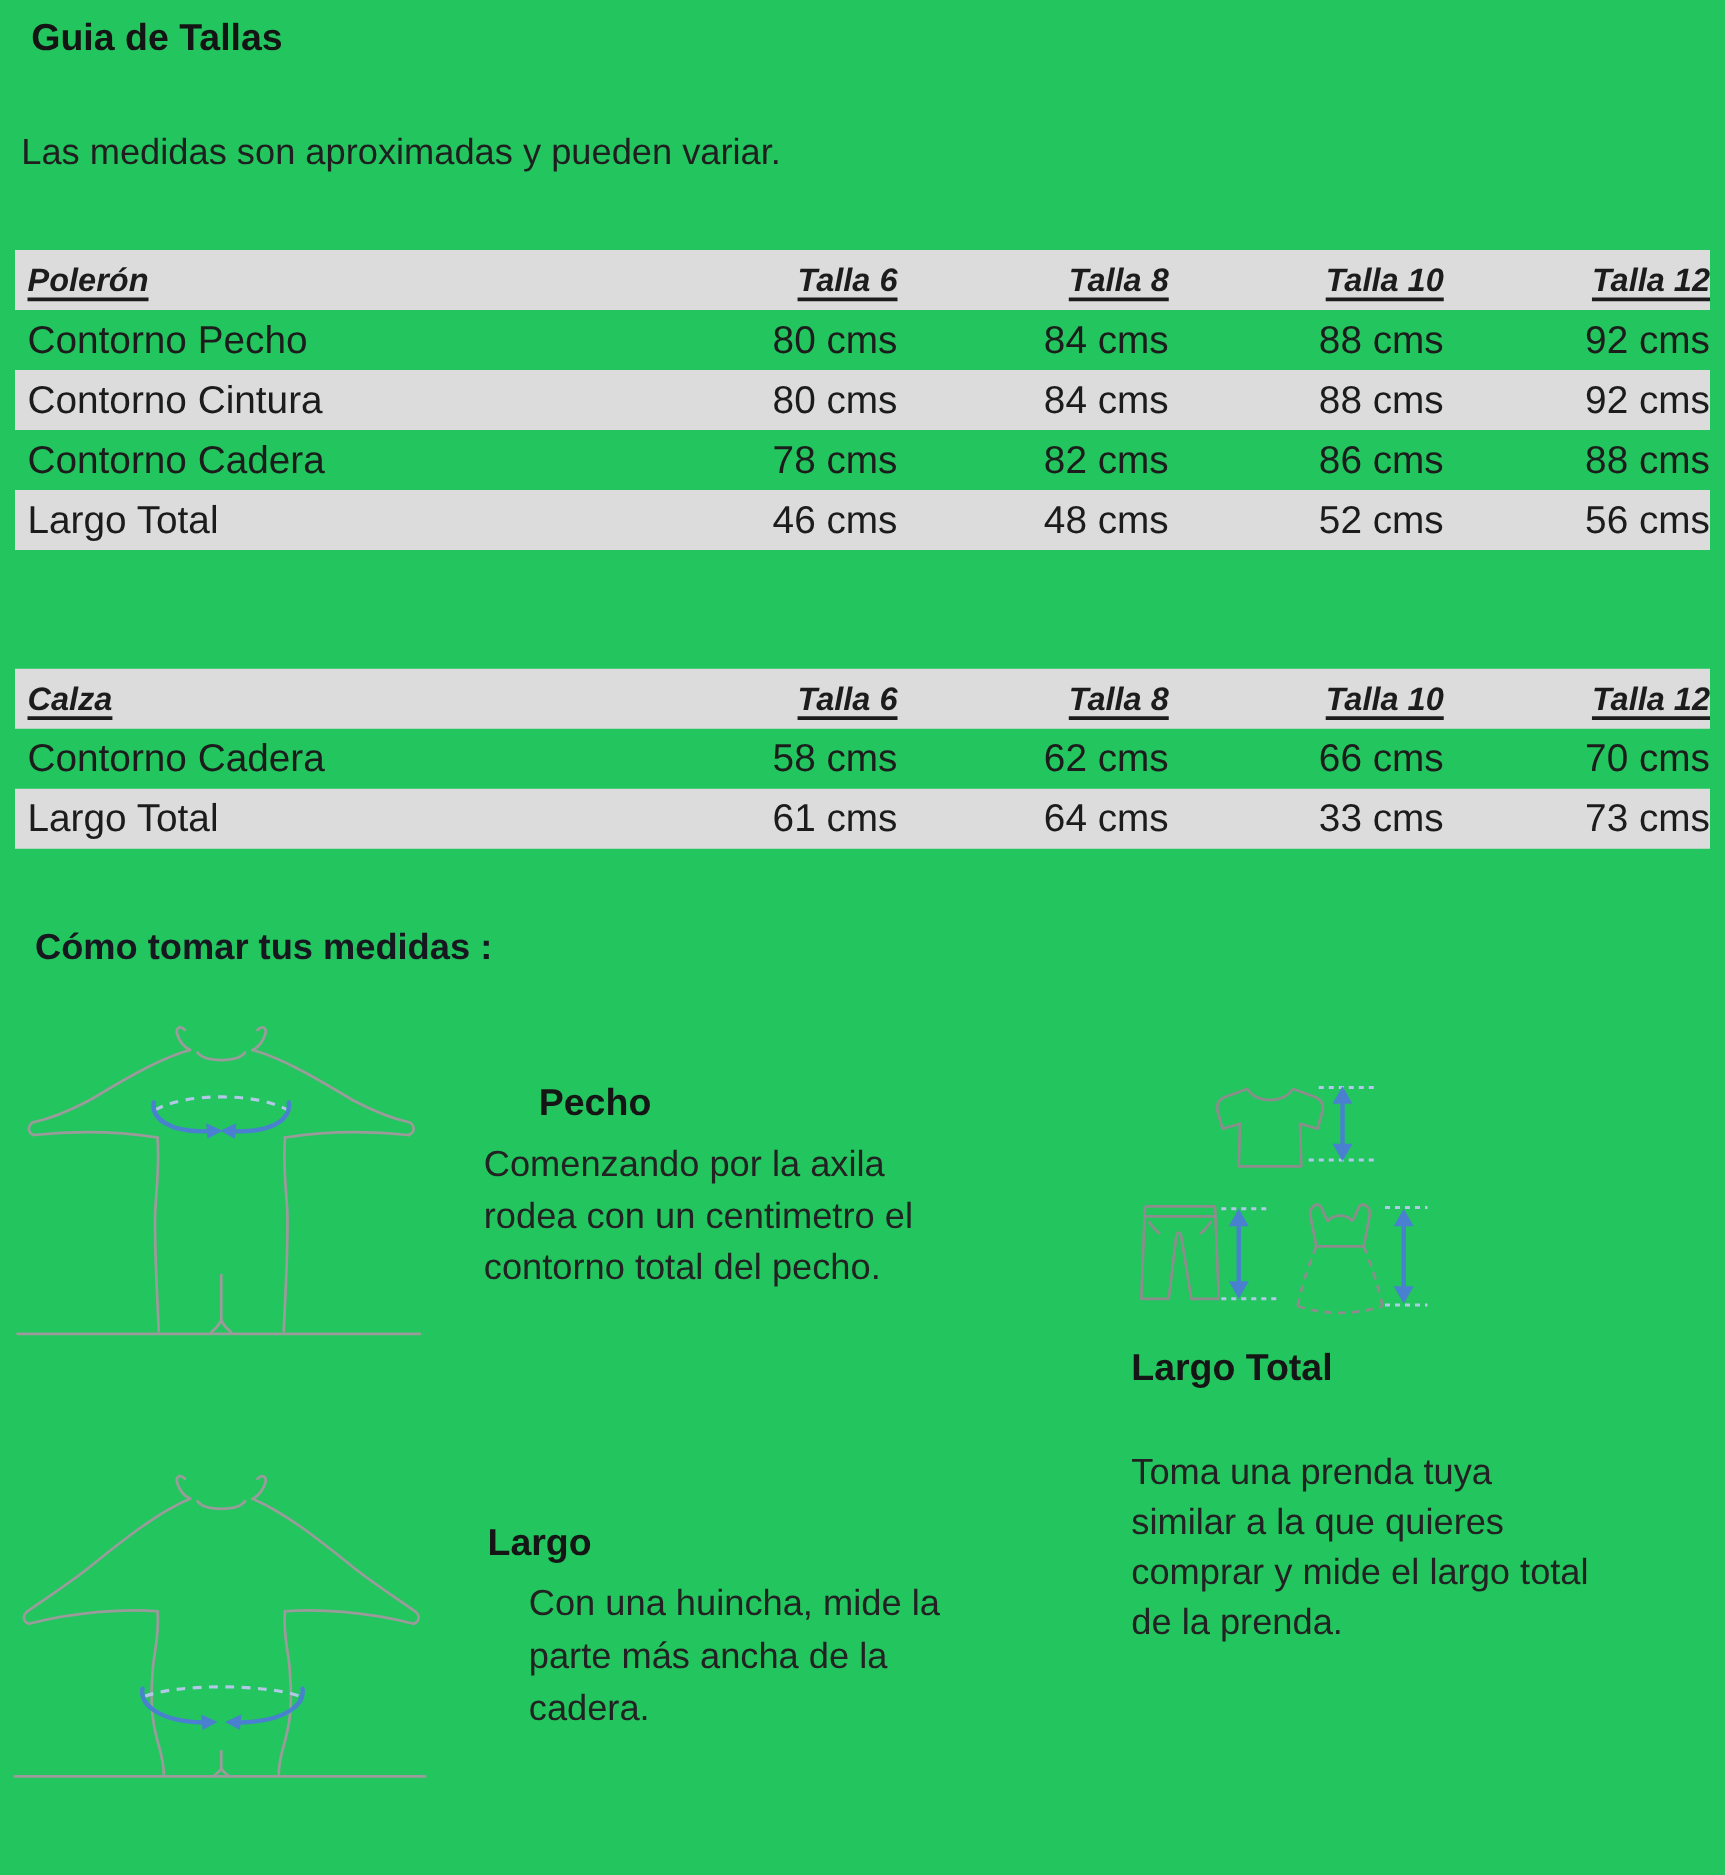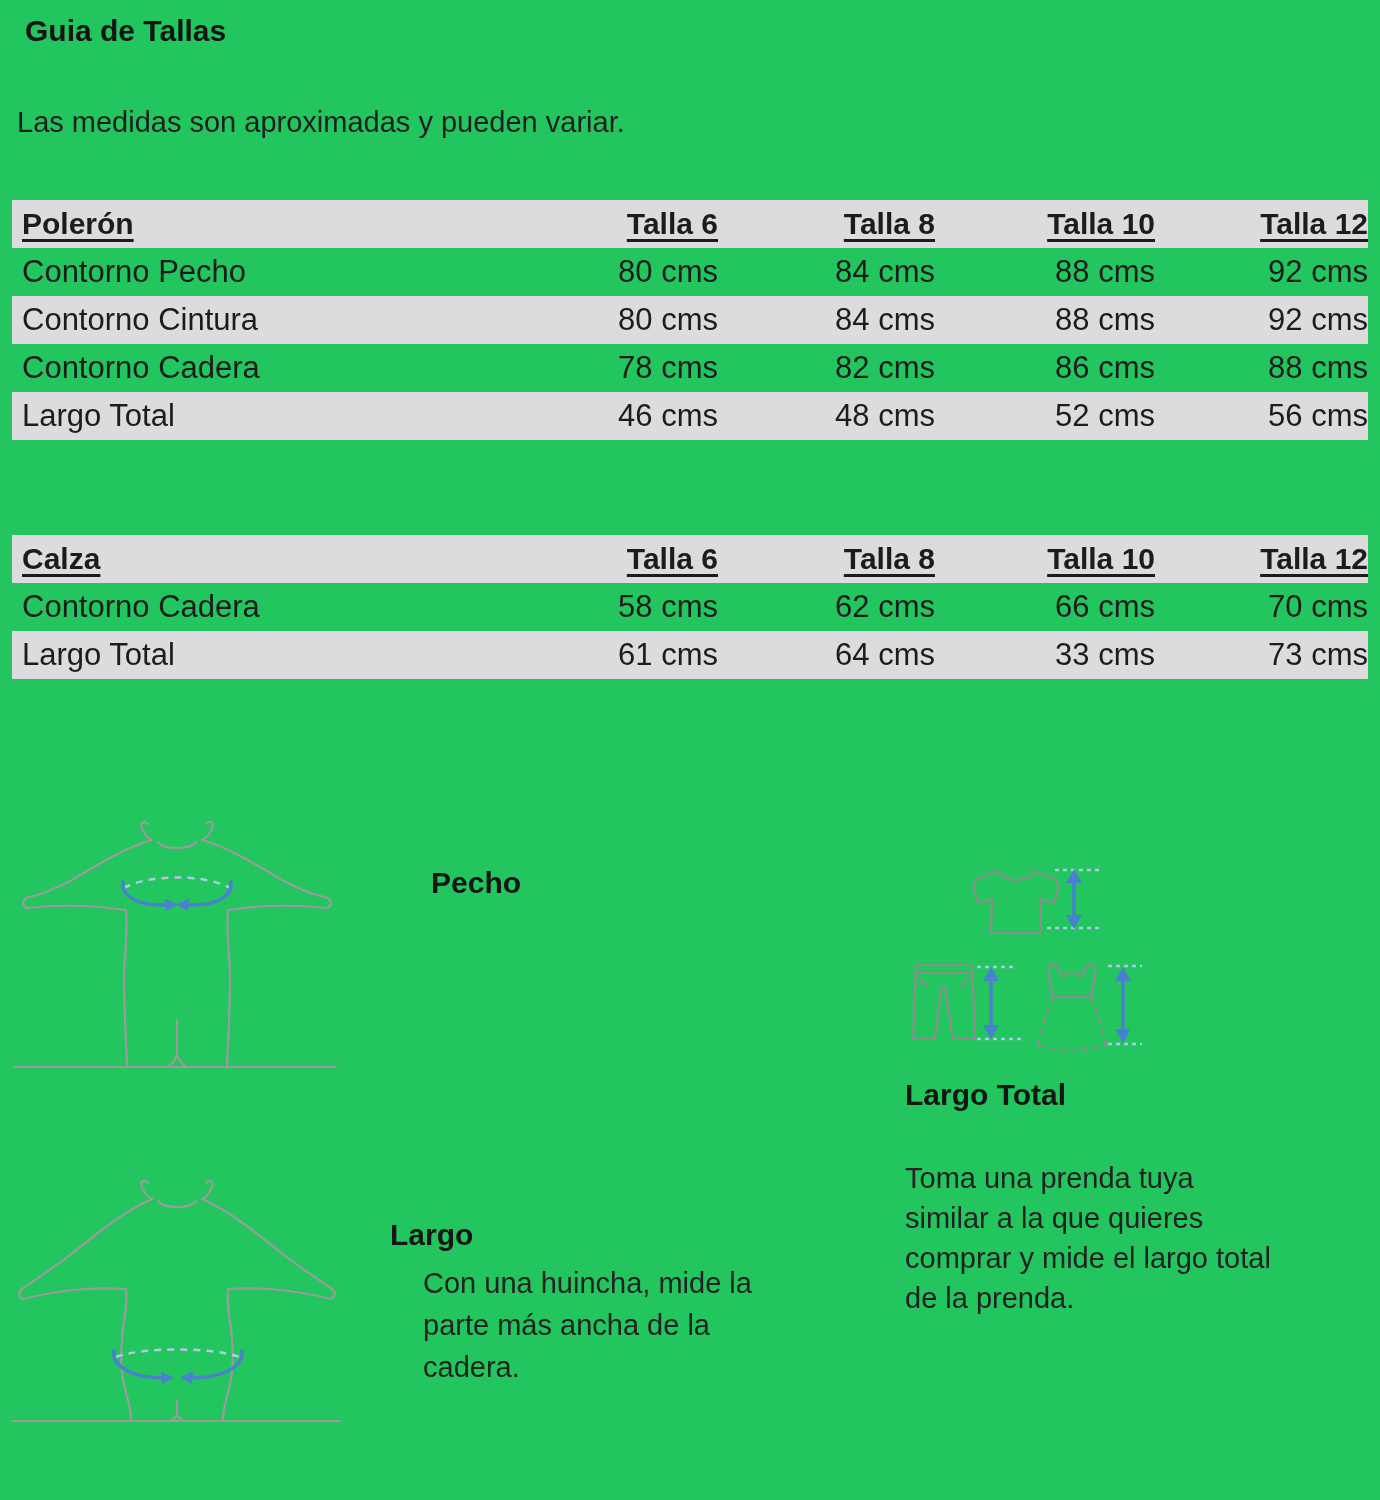--- a/index.html
+++ b/index.html
@@ -28,21 +28,21 @@
   .trow{
     display:grid;
     grid-template-columns:503px 203px 217px 220px 213px;
     height:48px;
     align-items:center;
   }
   .trow.shade{background:#dcdcdc;}
   .cell{white-space:nowrap;}
   .cell.lbl{padding-left:10px;text-align:left;}
   .cell.val{text-align:right;}
-  .cell.head{font-weight:bold;font-size:30px;}
+  .cell.head{font-weight:bold;font-size:26px;font-style:italic;}
   .u{
     text-decoration:underline;
     text-decoration-thickness:3px;
     text-underline-offset:5px;
   }
   
   .section-heading{
     left:28px;top:742px;
     font-size:29px;font-weight:bold;color:#17171f;
   }
@@ -120,20 +120,21 @@
     </div>
     <div class="trow shade">
       <div class="cell lbl">Largo Total</div>
       <div class="cell val">61 cms</div>
       <div class="cell val">64 cms</div>
       <div class="cell val">33 cms</div>
       <div class="cell val">73 cms</div>
     </div>
   </div>
 
+  <div class="abs section-heading">Cómo tomar tus medidas :</div>
 
   <svg class="abs" style="left:10px;top:818px;" width="335" height="252" viewBox="0 0 335 252">
     <g stroke="#9b9b9b" stroke-width="2.2" fill="none" stroke-linecap="round" stroke-linejoin="round">
       <path d="M138,6 C134,2 130,4 132,10 C134,16 138,20 142,22"></path>
       <path d="M142,22 C120,28 95,42 62,62 C45,71 30,77 16,80"></path>
       <path d="M16,80 C12,83 12,88 17,90"></path>
       <path d="M17,90 C55,86 90,88 116,92"></path>
       <path d="M116,92 C118,120 114,140 114,158 C114,195 116,220 117,247"></path>
       <path d="M196,6 C200,2 204,4 202,10 C200,16 196,20 192,22"></path>
       <path d="M192,22 C214,28 239,42 272,62 C289,71 304,77 318,80"></path>
@@ -151,20 +152,25 @@
       <path d="M113,64 C111,76 124,88 156,87"></path>
       <path d="M221,64 C223,76 210,88 178,87"></path>
     </g>
     <g fill="#4a80d0" stroke="none">
       <polygon points="168,86.5 155,80.5 156,93"></polygon>
       <polygon points="166,86.5 179,80.5 178,93"></polygon>
     </g>
   </svg>
 
   <div class="mini-title" style="left:387px;top:866px;margin-left:44px;">Pecho</div>
+  <div class="para" style="left:387px;top:912px;">
+    <div>Comenzando por la axila</div>
+    <div>rodea con un centimetro el</div>
+    <div>contorno total del pecho.</div>
+  </div>
 
   <svg class="abs" style="left:895px;top:855px;" width="255" height="200" viewBox="0 0 255 200">
 
     <g stroke="#8d8d8d" stroke-width="2.2" fill="none" stroke-linejoin="round">
       <path d="M103,16 L84,23 C80,25 78,29 79,34 L83,48 L97,44 L96,78 L146,78 L145,44 L159,48 L163,34 C164,29 162,25 158,23 L139,16"></path>
       <path d="M103,16 C109,28 133,28 139,16"></path>
     </g>
 
     <g>
       <path d="M160,15 L208,15 M152,73 L208,73" stroke="#b3c8e8" stroke-width="2.5" stroke-dasharray="4 4" fill="none"></path>

